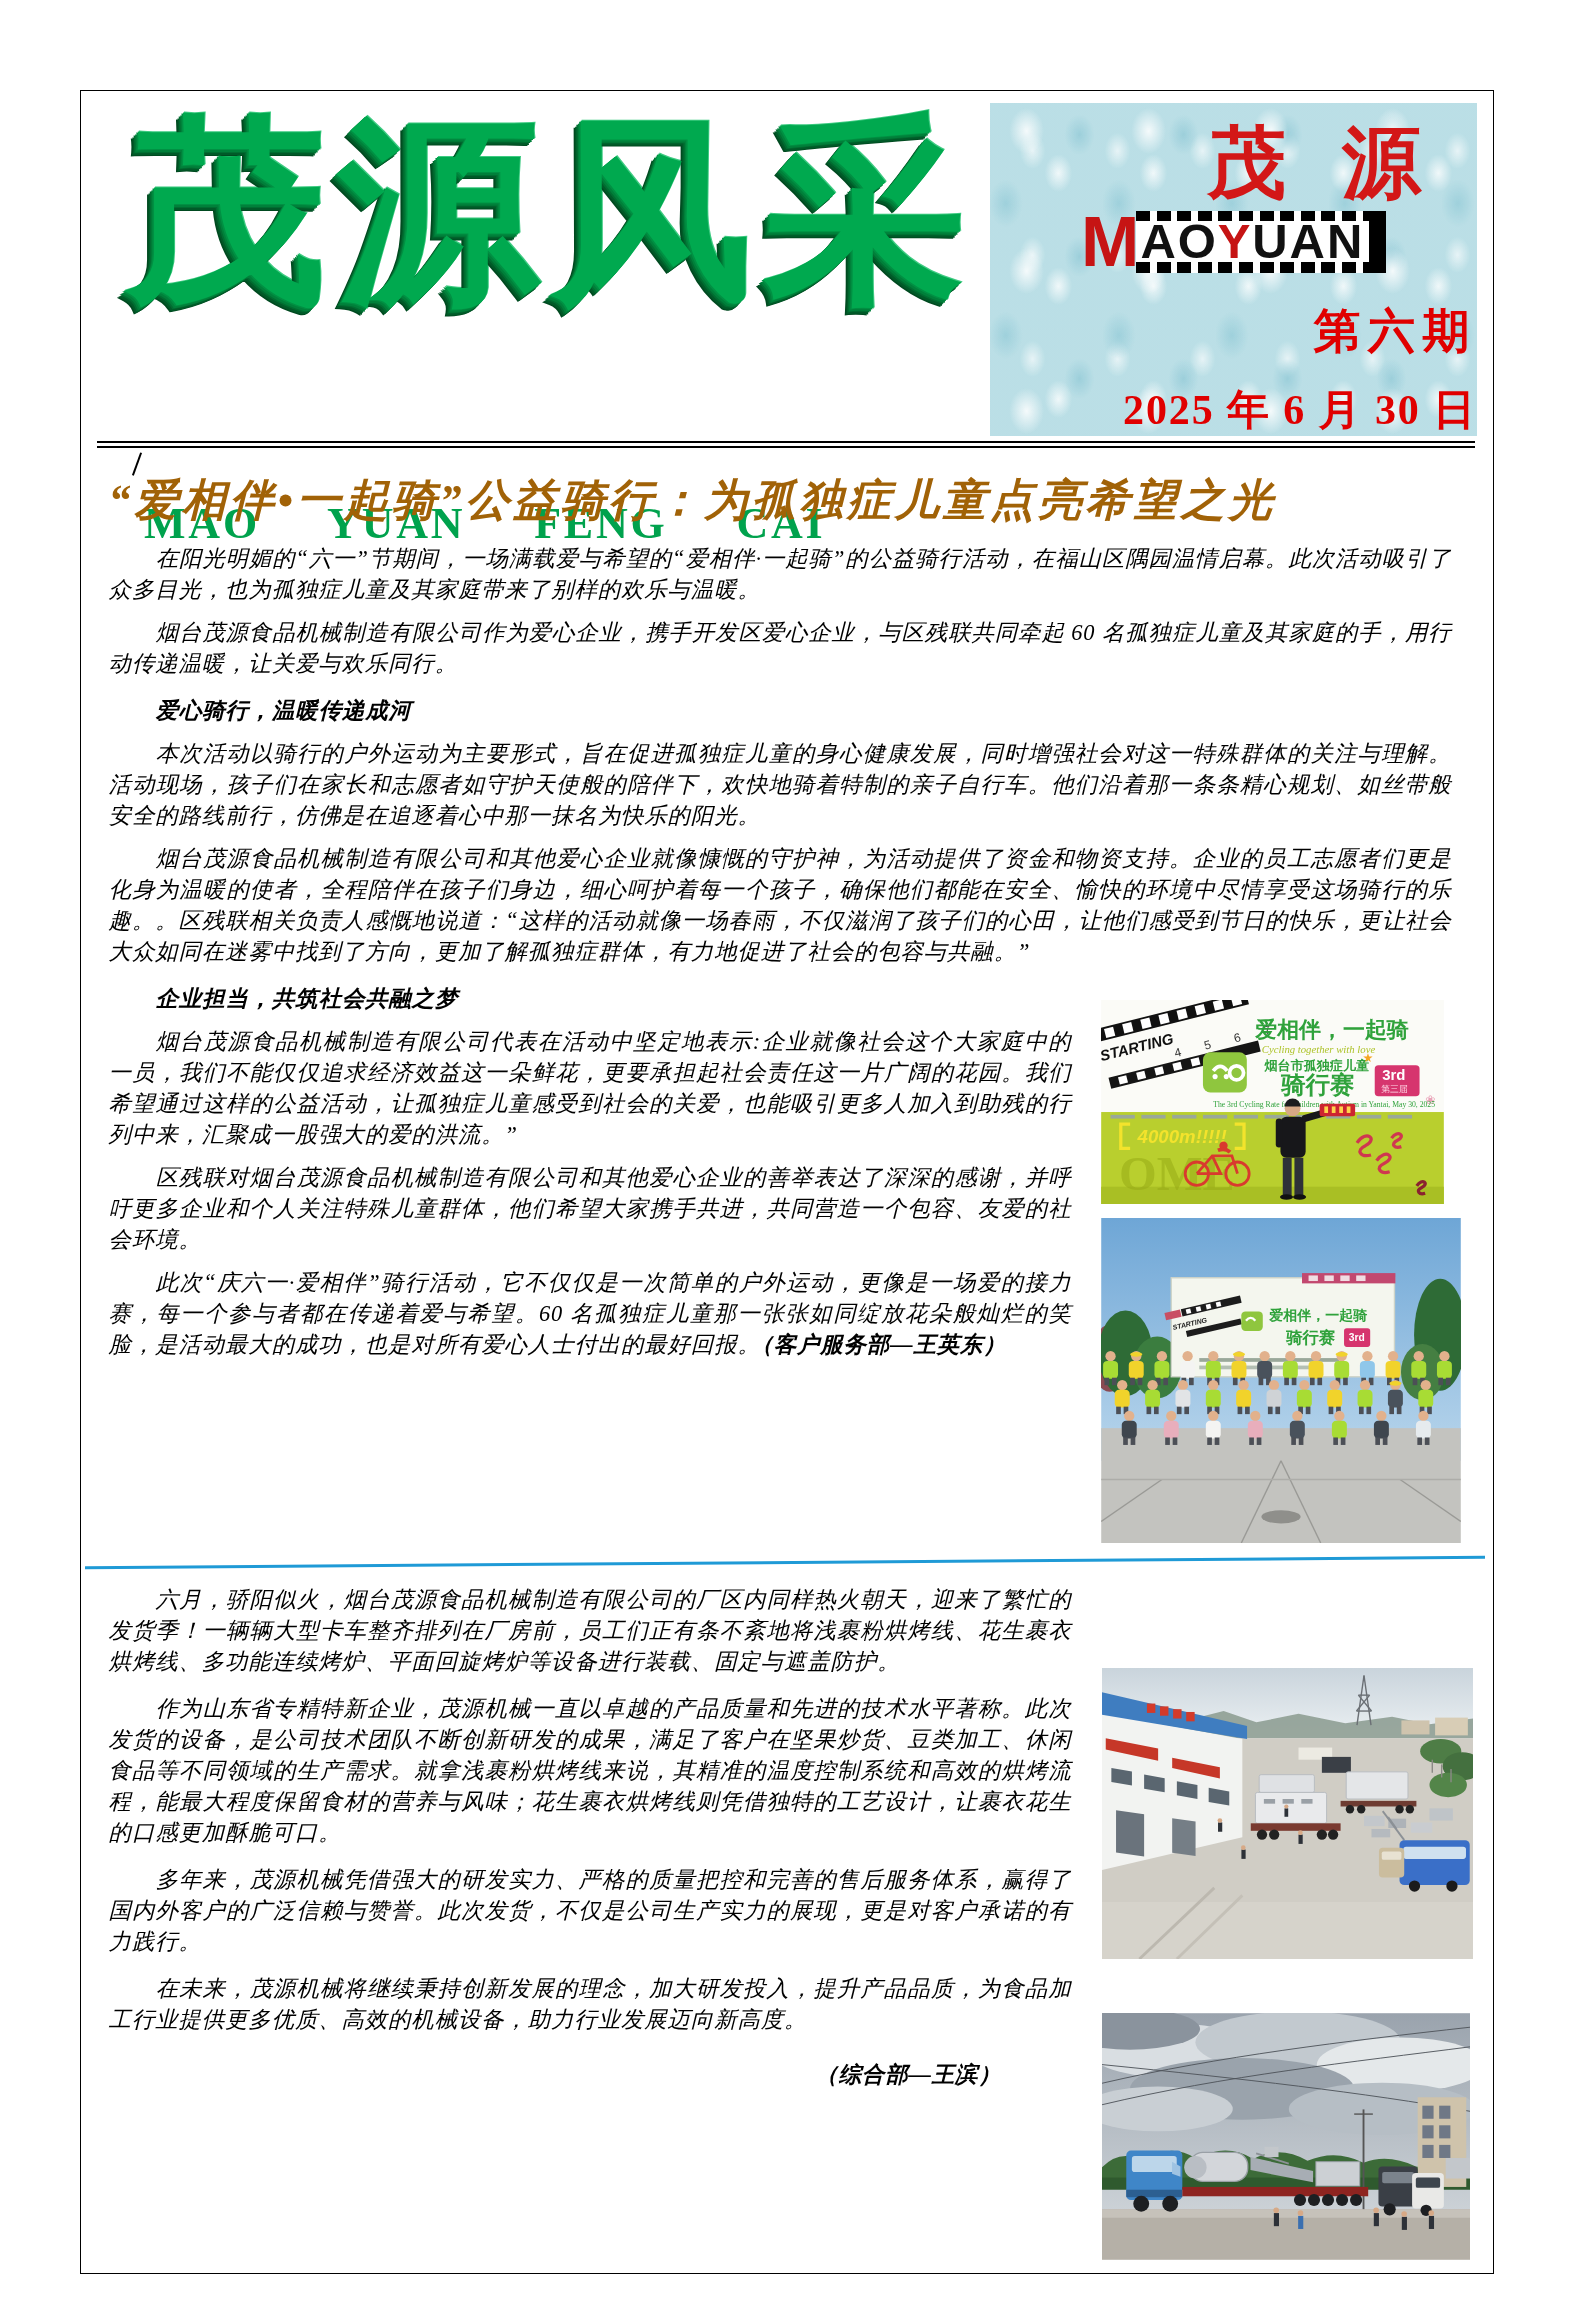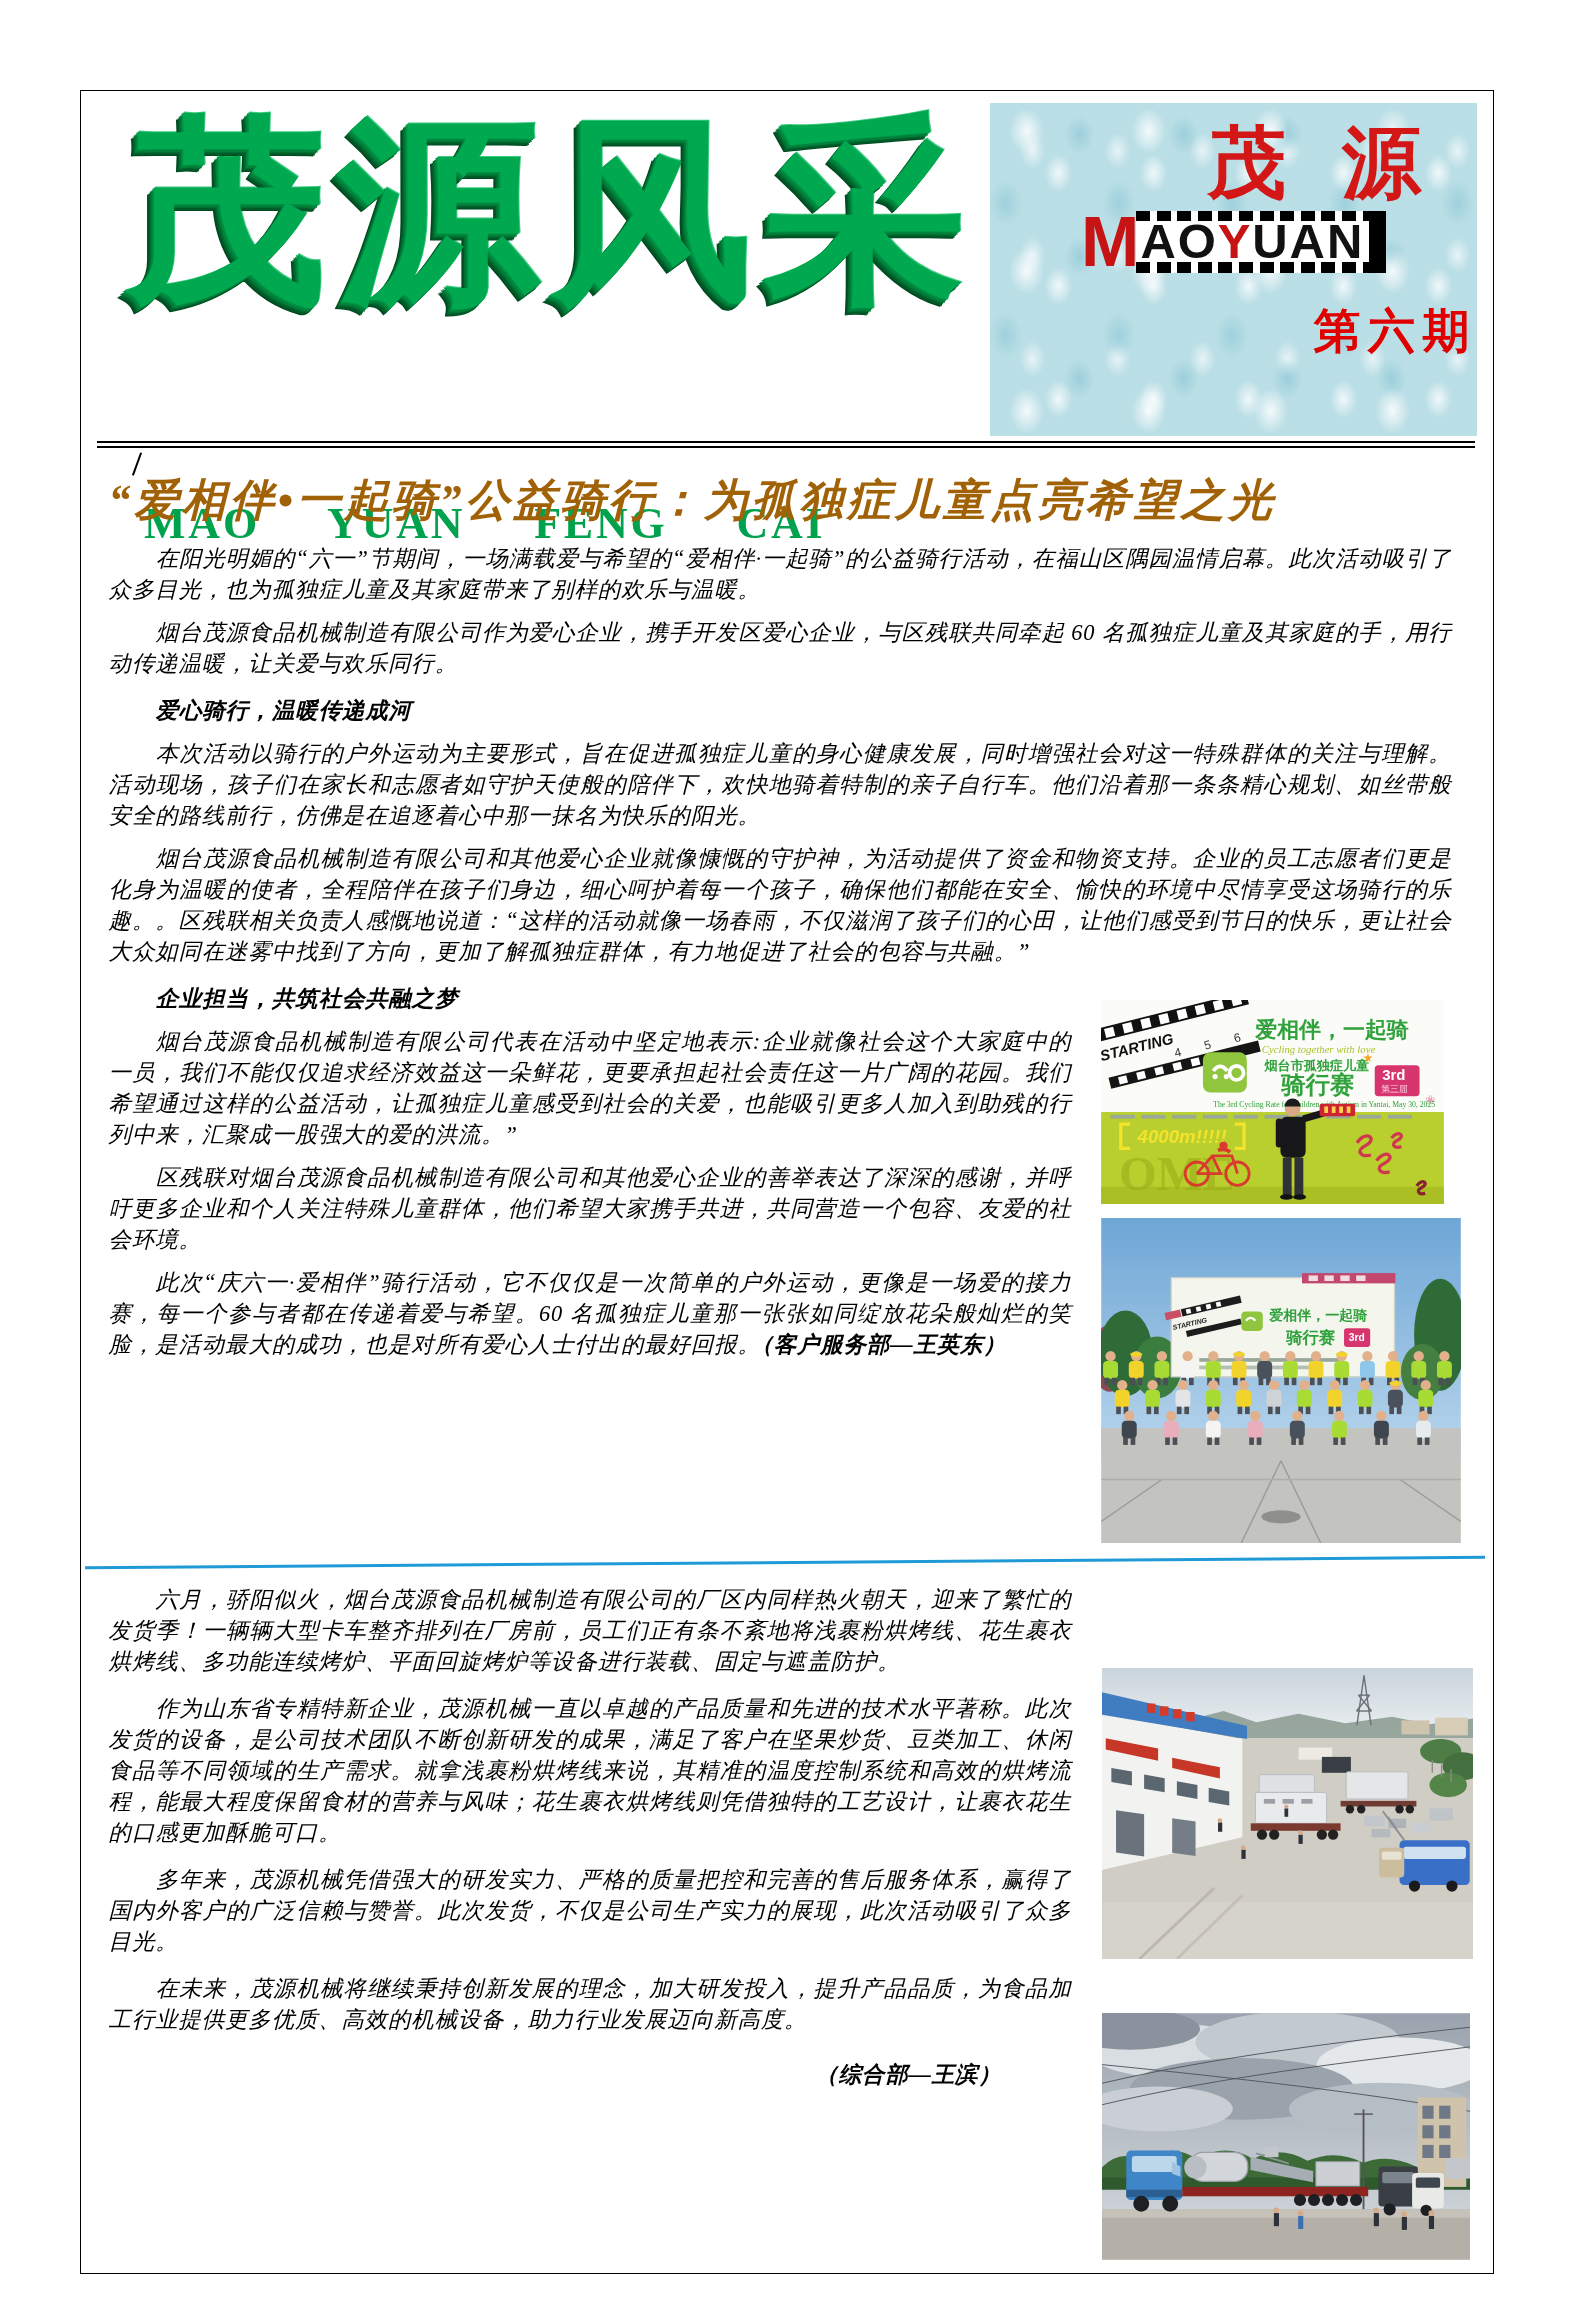--- a/index.html
+++ b/index.html
@@ -94,20 +94,21 @@
         <span class="logo-m">M</span>
         <span class="film">
           <span class="perf" style="display:block;"></span>
           <span class="film-letters" style="display:block;">
             <span class="blk">AO</span><span class="red">Y</span><span class="blk">UAN</span>
           </span>
           <span class="perf" style="display:block;"></span>
         </span>
       </div>
       <div class="issue-label">第六期</div>
+      <div class="issue-date">2025 年 6 月 30 日</div>
     </div>
 
     <div class="rule-double"></div>
     <div class="stray-mark"></div>
 
     <div class="a1">
       <div class="art-title">“爱相伴•一起骑”公益骑行：为孤独症儿童点亮希望之光</div>
       <p class="body-p full">在阳光明媚的“六一”节期间，一场满载爱与希望的“爱相伴·一起骑”的公益骑行活动，在福山区隅园温情启幕。此次活动吸引了众多目光，也为孤独症儿童及其家庭带来了别样的欢乐与温暖。</p>
       <p class="body-p full">烟台茂源食品机械制造有限公司作为爱心企业，携手开发区爱心企业，与区残联共同牵起 60 名孤独症儿童及其家庭的手，用行动传递温暖，让关爱与欢乐同行。</p>
       <p class="subhead full">爱心骑行，温暖传递成河</p>
@@ -118,21 +119,21 @@
       <p class="body-p narrow">区残联对烟台茂源食品机械制造有限公司和其他爱心企业的善举表达了深深的感谢，并呼吁更多企业和个人关注特殊儿童群体，他们希望大家携手共进，共同营造一个包容、友爱的社会环境。</p>
       <p class="body-p narrow">此次“庆六一·爱相伴”骑行活动，它不仅仅是一次简单的户外运动，更像是一场爱的接力赛，每一个参与者都在传递着爱与希望。60 名孤独症儿童那一张张如同绽放花朵般灿烂的笑脸，是活动最大的成功，也是对所有爱心人士付出的最好回报。</p>
       <p class="byline byline1">（客户服务部—王英东）</p>
     </div>
 
     <div class="cyan-line"></div>
 
     <div class="a2">
       <p class="body-p narrow">六月，骄阳似火，烟台茂源食品机械制造有限公司的厂区内同样热火朝天，迎来了繁忙的发货季！一辆辆大型卡车整齐排列在厂房前，员工们正有条不紊地将浅裹粉烘烤线、花生裹衣烘烤线、多功能连续烤炉、平面回旋烤炉等设备进行装载、固定与遮盖防护。</p>
       <p class="body-p narrow">作为山东省专精特新企业，茂源机械一直以卓越的产品质量和先进的技术水平著称。此次发货的设备，是公司技术团队不断创新研发的成果，满足了客户在坚果炒货、豆类加工、休闲食品等不同领域的生产需求。就拿浅裹粉烘烤线来说，其精准的温度控制系统和高效的烘烤流程，能最大程度保留食材的营养与风味；花生裹衣烘烤线则凭借独特的工艺设计，让裹衣花生的口感更加酥脆可口。</p>
-      <p class="body-p narrow">多年来，茂源机械凭借强大的研发实力、严格的质量把控和完善的售后服务体系，赢得了国内外客户的广泛信赖与赞誉。此次发货，不仅是公司生产实力的展现，此次活动吸引了众多目光。</p>
+      <p class="body-p narrow">多年来，茂源机械凭借强大的研发实力、严格的质量把控和完善的售后服务体系，赢得了国内外客户的广泛信赖与赞誉。此次发货，不仅是公司生产实力的展现，更是对客户承诺的有力践行。</p>
       <p class="body-p narrow">在未来，茂源机械将继续秉持创新发展的理念，加大研发投入，提升产品品质，为食品加工行业提供更多优质、高效的机械设备，助力行业发展迈向新高度。</p>
       <p class="byline byline2">（综合部—王滨）</p>
     </div>
 
     <figure class="photo photo1" style="margin:0">
       <svg viewBox="0 0 734 437">
         <rect width="734" height="240" fill="#fbfbf7"></rect>
         <rect y="240" width="734" height="197" fill="#b9cf2e"></rect>
         <rect y="400" width="734" height="37" fill="#a9bf24"></rect>
         <text x="38" y="408" font-size="104" font-weight="bold" fill="#97ab16" opacity="0.55">OME</text>

